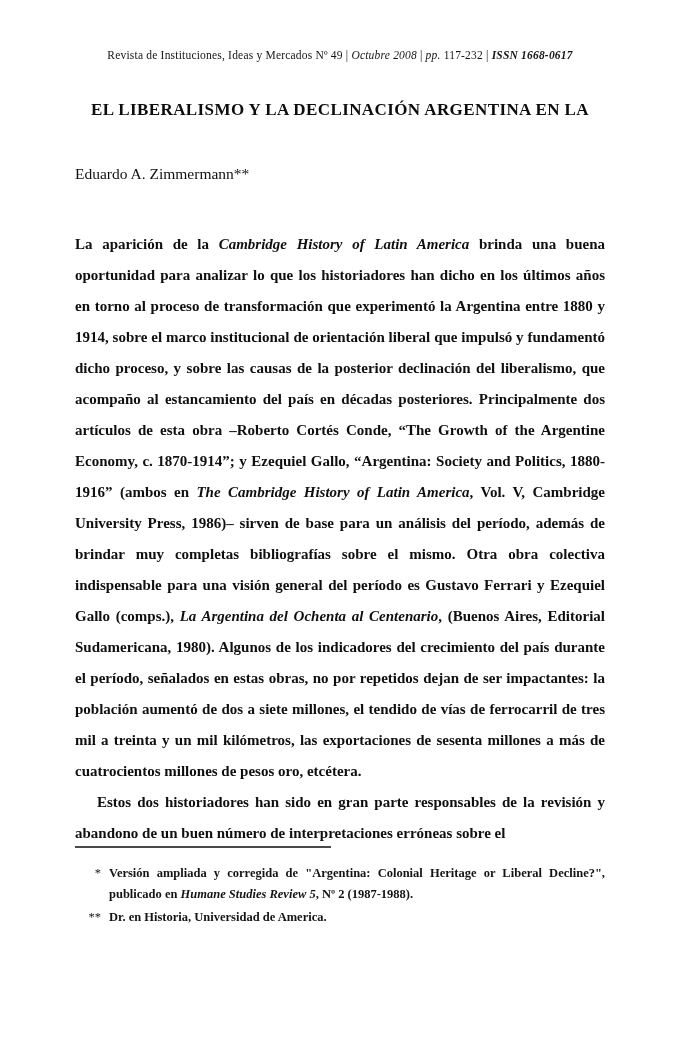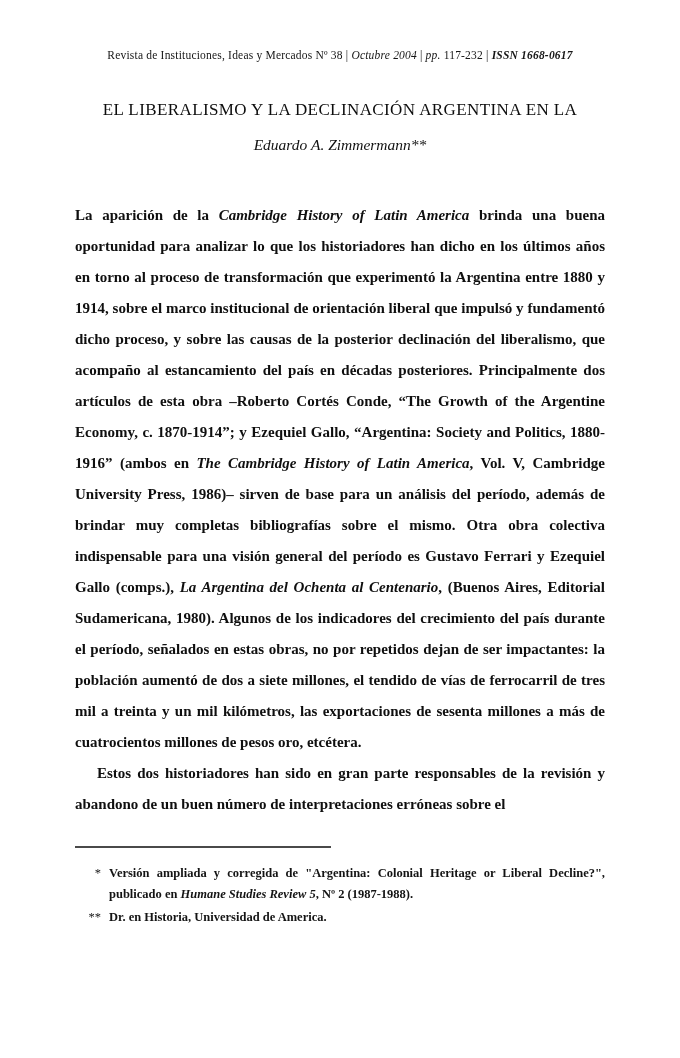--- a/index.html
+++ b/index.html
@@ -22,31 +22,29 @@
     font-size: 11.5px;
     line-height: 14px;
     letter-spacing: 0.2px;
     white-space: nowrap;
     color: #151515;
   }
 
   .article-title {
     margin-top: 33px;
     text-align: center;
-    font-weight: normal;
+    font-weight: bold;
     font-size: 17px;
     line-height: 29px;
     letter-spacing: 0.4px;
     color: #0d0d0d;
   }
 
   .author-name {
-    margin-top: 11px;
-    text-align: center;
-    font-style: italic;
+    margin-top: 40px;
     font-size: 15.5px;
     line-height: 20px;
   }
 
   .body-text {
     margin-top: 45px;
     font-size: 15px;
     line-height: 31px;
     text-align: justify;
     color: #0f0f0f;
@@ -80,21 +78,21 @@
     text-align: right;
     padding-right: 8px;
   }
   .fn-text { flex: 1; font-weight: bold; }
 </style>
 </head>
 <body>
 
 <div class="page">
 
-  <div class="journal-header"><span>Revista de Instituciones, Ideas y Mercados Nº 38 | </span><span class="it">Octubre 2004</span><span> | </span><span class="it">pp.</span><span> 117-232 | </span><span class="it bd">ISSN 1668-0617</span></div>
+  <div class="journal-header"><span>Revista de Instituciones, Ideas y Mercados Nº 49 | </span><span class="it">Octubre 2008</span><span> | </span><span class="it">pp.</span><span> 117-232 | </span><span class="it bd">ISSN 1668-0617</span></div>
 
   <div class="article-title">
     <div>EL LIBERALISMO Y LA DECLINACIÓN ARGENTINA EN LA</div>
   </div>
 
   <div class="author-name">Eduardo A. Zimmermann**</div>
 
   <div class="body-text">
     <p><span>La aparición de la </span><span class="it">Cambridge History of Latin America</span><span> brinda una buena oportunidad para analizar lo que los historiadores han dicho en los últimos años en torno al proceso de transformación que experimentó la Argentina entre 1880 y 1914, sobre el marco institucional de orientación liberal que impulsó y fundamentó dicho proceso, y sobre las causas de la posterior declinación del liberalismo, que acompaño al estancamiento del país en décadas posteriores. Principalmente dos artículos de esta obra –Roberto Cortés Conde, “The Growth of the Argentine Economy, c. 1870-1914”; y Ezequiel Gallo, “Argentina: Society and Politics, 1880-1916” (ambos en </span><span class="it">The Cambridge History of Latin America</span><span>, Vol. V, Cambridge University Press, 1986)– sirven de base para un análisis del período, además de brindar muy completas bibliografías sobre el mismo. Otra obra colectiva indispensable para una visión general del período es Gustavo Ferrari y Ezequiel Gallo (comps.), </span><span class="it">La Argentina del Ochenta al Centenario</span><span>, (Buenos Aires, Editorial Sudamericana, 1980). Algunos de los indicadores del crecimiento del país durante el período, señalados en estas obras, no por repetidos dejan de ser impactantes: la población aumentó de dos a siete millones, el tendido de vías de ferrocarril de tres mil a treinta y un mil kilómetros, las exportaciones de sesenta millones a más de cuatrocientos millones de pesos oro, etcétera.</span></p>
     <p class="indent"><span>Estos dos historiadores han sido en gran parte responsables de la revisión y abandono de un buen número de interpretaciones erróneas sobre el</span></p>

